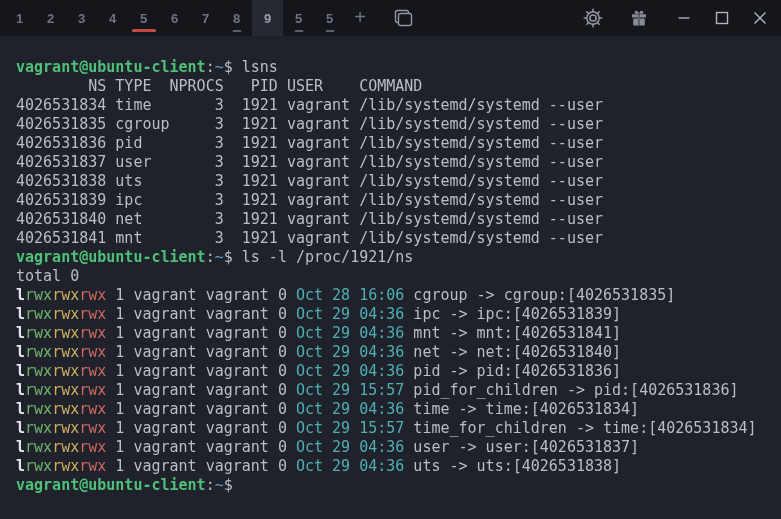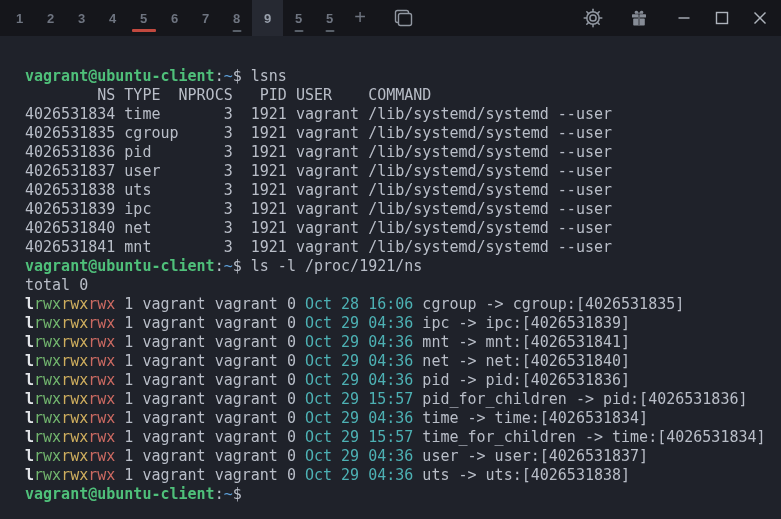--- a/index.html
+++ b/index.html
@@ -33,21 +33,21 @@
   }
   .dupwrap{display:flex;align-items:center;margin-left:16px;cursor:pointer;}
   .right-icons{margin-left:auto;display:flex;align-items:center;padding-right:2px;}
   .iconbtn{display:flex;align-items:center;justify-content:center;cursor:pointer;}
   .iconbtn.gear{margin-right:26px;}
   .iconbtn.gift{margin-right:16px;}
   .winbtn{width:38px;height:36px;display:flex;align-items:center;justify-content:center;cursor:pointer;}
   svg{display:block;}
   
   .screen{
-    margin:14px;padding:17px 6px 0 11px;
+    margin:5px;padding:17px 6px 0 11px;
     font-family:"DejaVu Sans Mono","Liberation Mono",monospace;
     font-size:15px;line-height:19px;
     color:var(--fg,#b9bec8);
     white-space:pre;cursor:text;
   }
   .line{height:19px;}
   .st-prompt{color:var(--prompt-green,#4fc07a);font-weight:bold;}
   .st-path{color:var(--path-blue,#5c9fd8);}
   .st-fg{color:var(--fg,#b9bec8);}
   .st-bold{color:var(--bold-white,#e4e6ea);font-weight:bold;}

